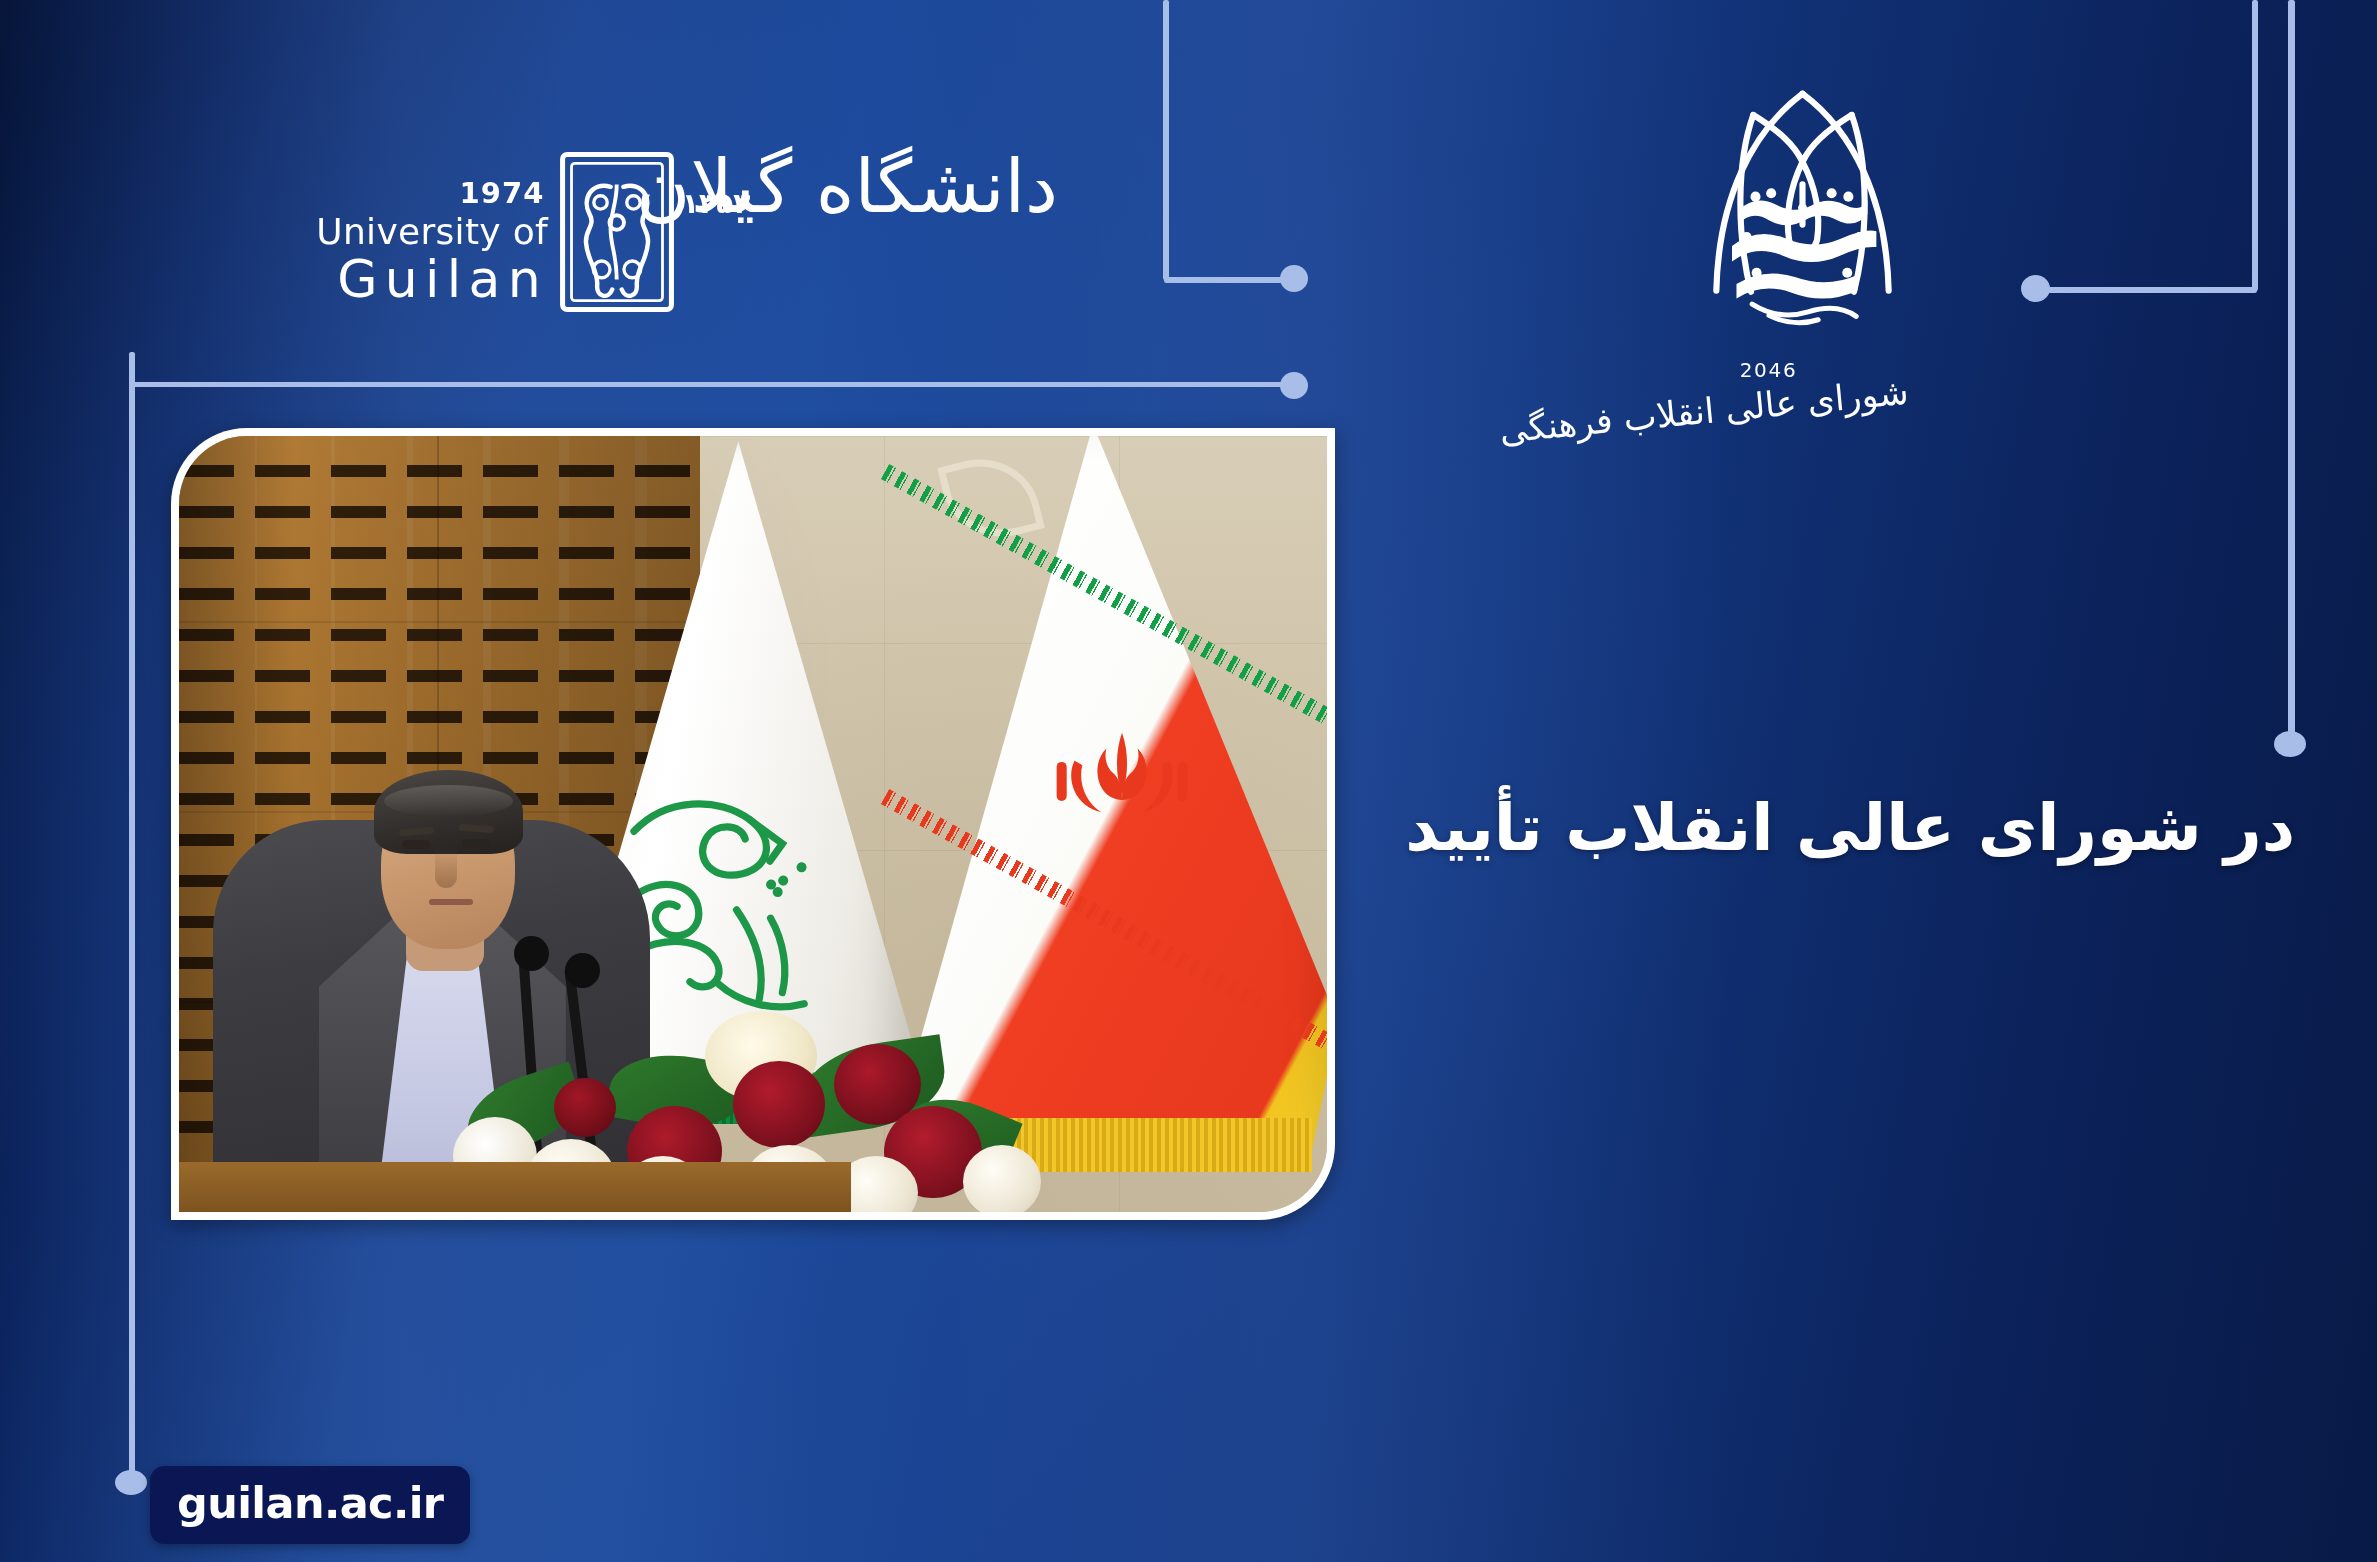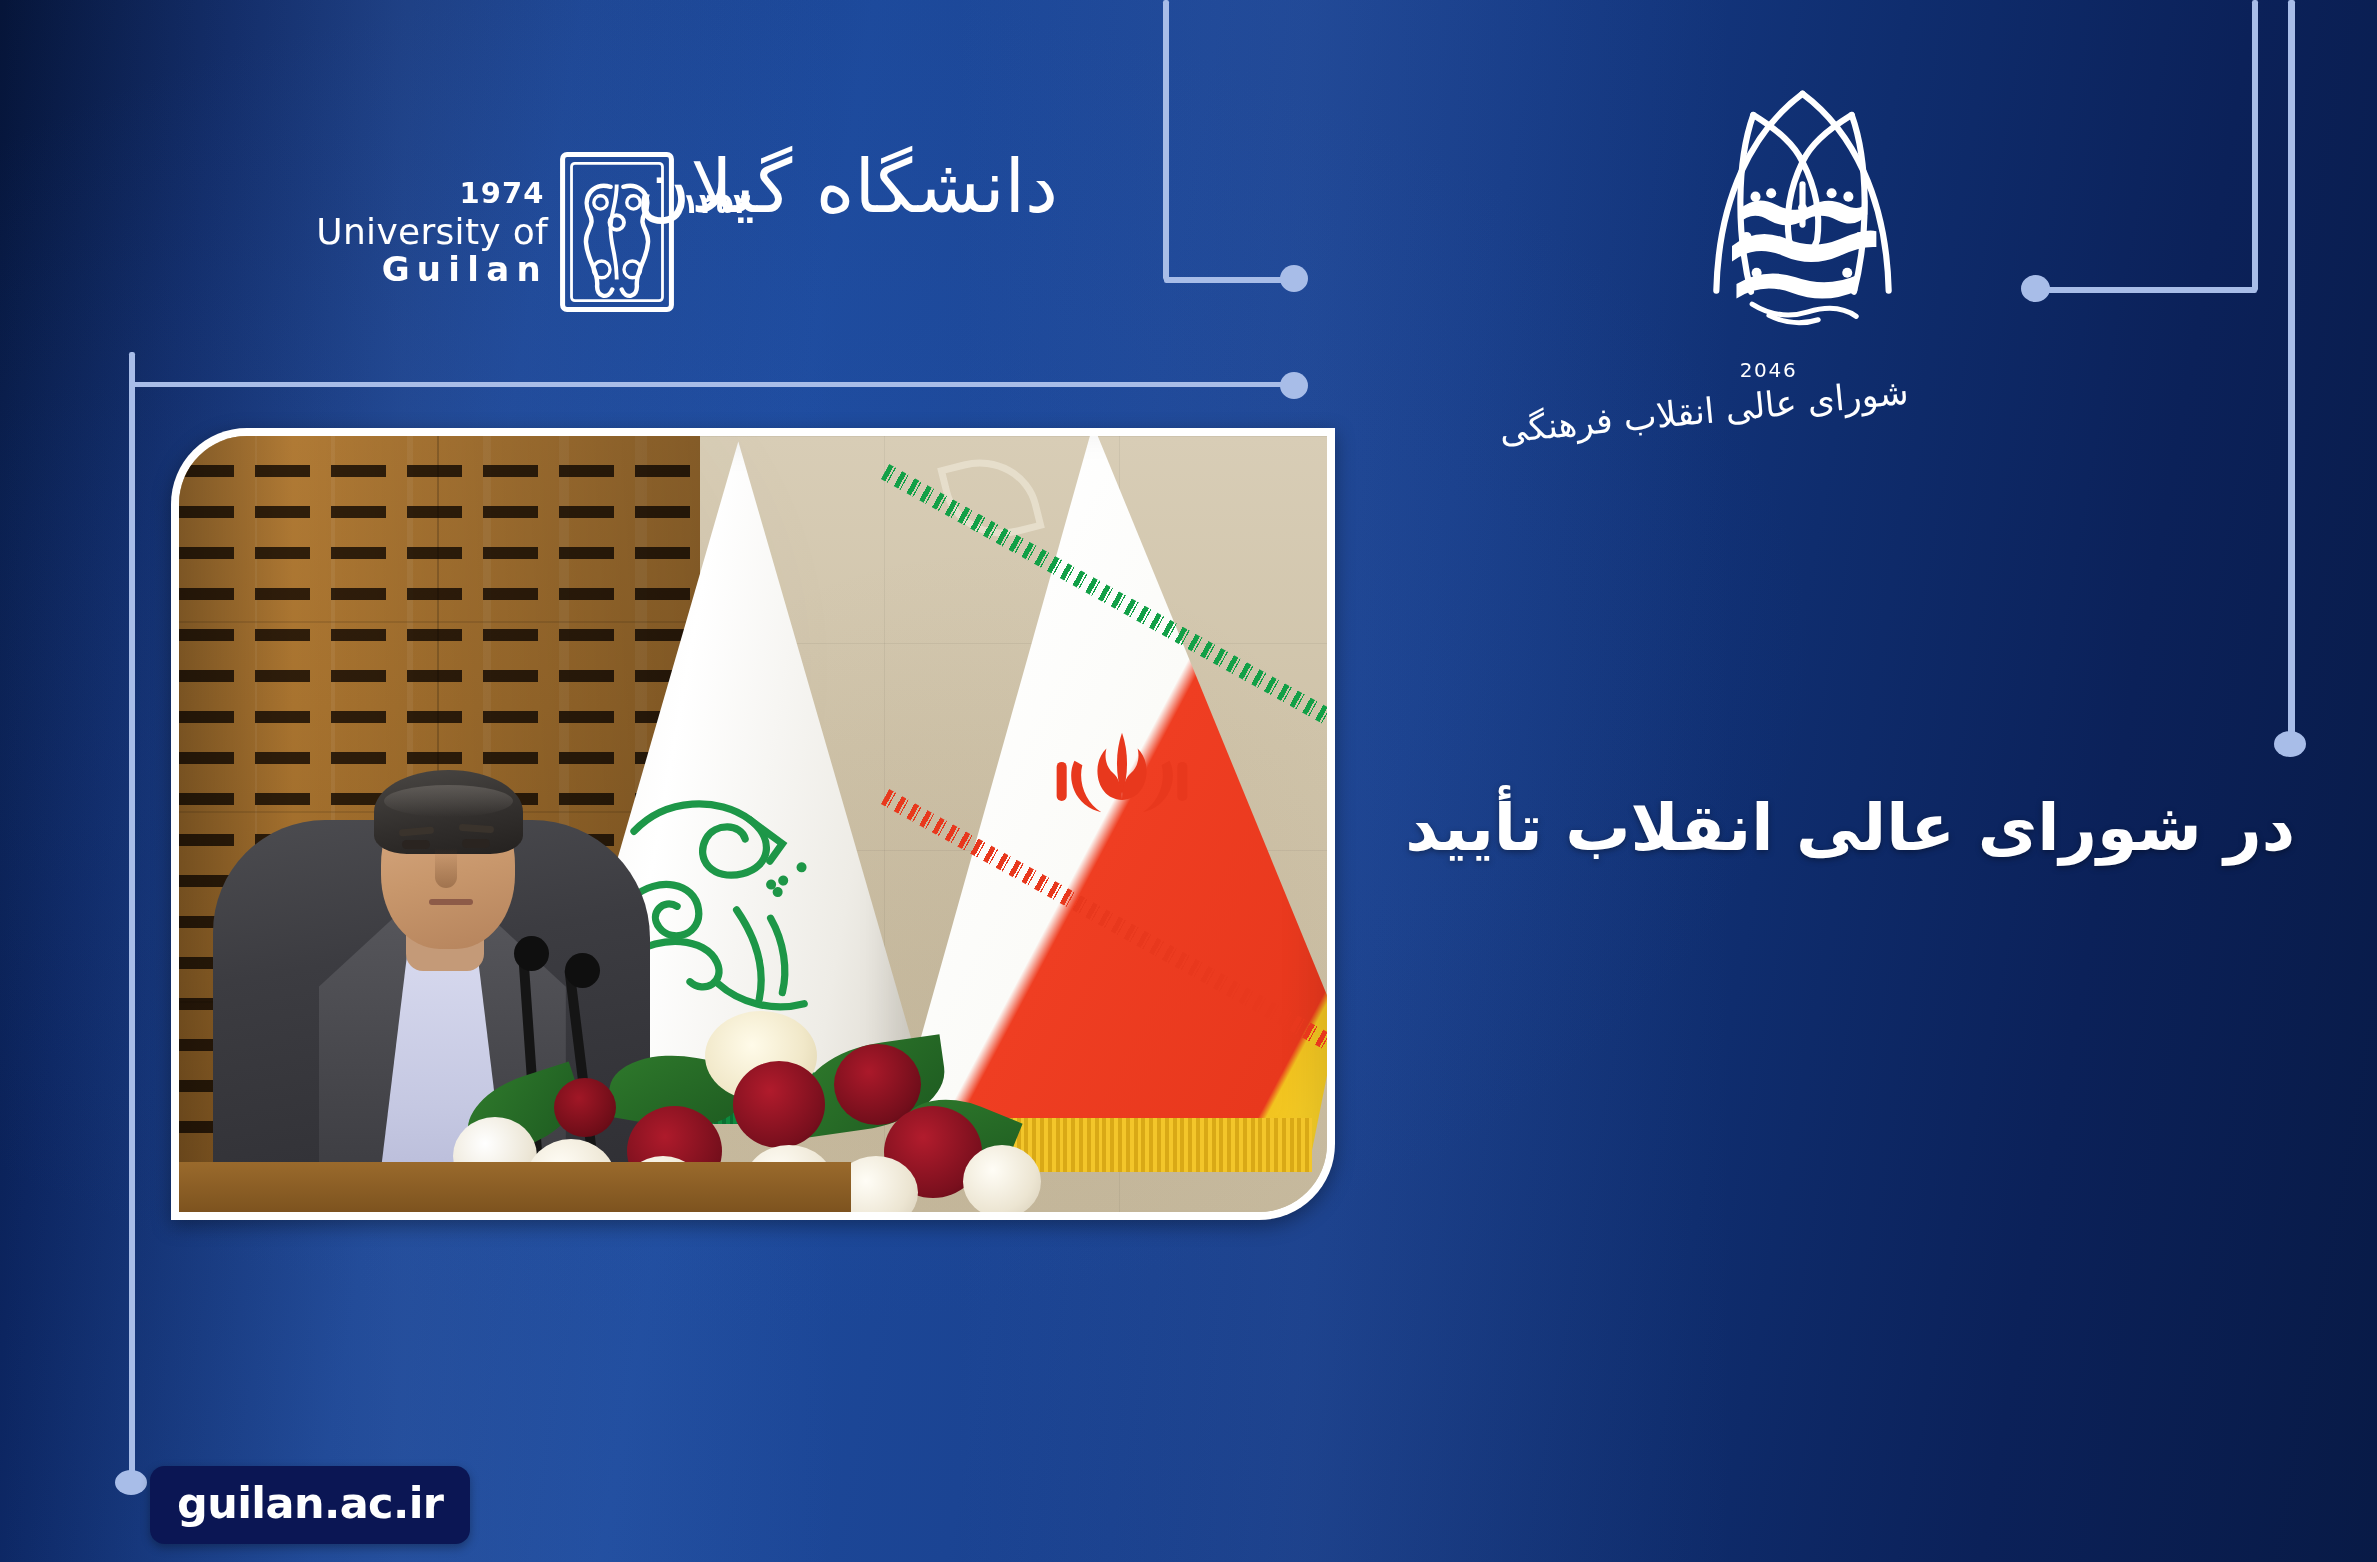--- a/index.html
+++ b/index.html
@@ -48,21 +48,21 @@
   .ddot  { position:absolute; background:#a8bde8; border-radius:50%; }
 
   
   #uni-logo { position:absolute; left:285px; top:162px; width:773px; height:146px; }
   #uni-en { position:absolute; left:0; top:17px; width:263px; color:#fff; text-align:right; }
   #uni-year-en {
     font-size:29px; font-weight:bold; letter-spacing:1.1px;
     line-height:1; margin-bottom:4.5px; padding-right:3.4px;
   }
   #uni-en-l1 { font-size:36px; font-weight:400; line-height:1.05; letter-spacing:0.3px; }
-  #uni-en-l2 { font-size:34px; font-weight:bold; line-height:1.15; letter-spacing:7.3px; }
+  #uni-en-l2 { font-size:52px; font-weight:normal; line-height:1.15; letter-spacing:7.3px; }
   #uni-mark { position:absolute; left:272px; top:-11.2px; width:120px; height:162px; }
   #uni-fa-year {
     position:absolute; left:397px; top:25px;
     color:#fff; font-size:28px; font-weight:bold; direction:rtl;
   }
   #uni-fa-name {
     position:absolute; left:381px; top:-31px; width:392px;
     color:#fff; font-size:74px; direction:rtl; text-align:right;
     font-family:"DejaVu Sans","Liberation Sans",sans-serif;
     line-height:1.5; white-space:nowrap;

